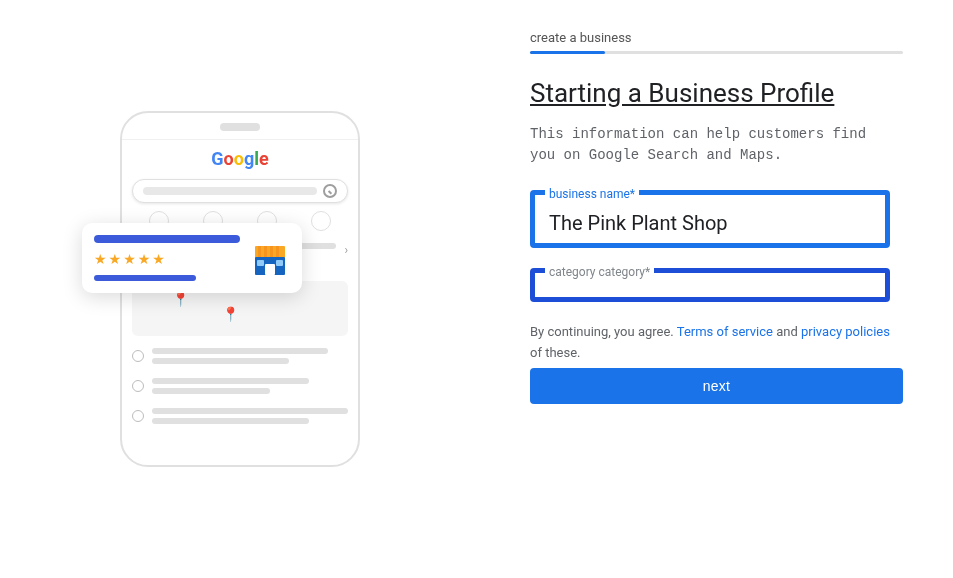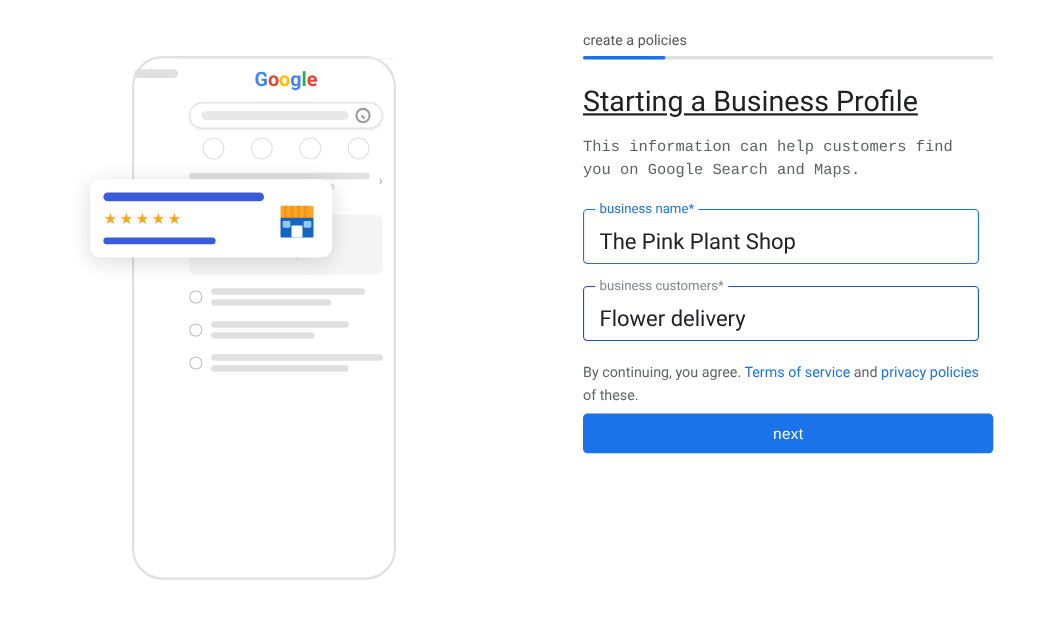--- a/index.html
+++ b/index.html
@@ -19,27 +19,27 @@
       display: flex;
       align-items: center;
       justify-content: center;
       background: #fff;
       position: relative;
     }
 
     
     .phone {
       width: 240px;
-      height: 476px;
+      height: 356px;
       border: 2px solid #e0e0e0;
       border-radius: 28px;
       background: #fff;
       position: relative;
       display: flex;
-      flex-direction: row;
+      flex-direction: column;
       overflow: visible;
     }
 
     .phone-notch {
       width: 40px;
       height: 8px;
       background: #e0e0e0;
       border-radius: 4px;
       margin: 10px auto 8px;
     }
@@ -259,21 +259,21 @@
       font-family: Liberation Mono, monospace;
     }
 
     .form-group {
       position: relative;
       margin-bottom: 20px;
     }
 
     .form-field {
       position: relative;
-      border: 1px solid #1d4ed8;
+      border: 5px solid #1d4ed8;
       border-radius: 4px;
       padding: 16px 14px 8px;
       width: 360px;
     }
     .form-field.focused {
       border-color: #1a73e8;
     }
 
     .field-label {
       position: absolute;
@@ -426,41 +426,40 @@
         </svg>
       </div>
     </div>
 
   </div>
 </div>
 
 <div class="right-panel">
 
   <div class="progress-section">
-    <div class="progress-label">create a policies</div>
+    <div class="progress-label">create a business</div>
     <div class="progress-bar-track">
       <div class="progress-bar-fill"></div>
     </div>
   </div>
 
   <h1 class="page-title">Starting a Business Profile</h1>
 
   <p class="subtitle">This information can help customers find you on Google Search and Maps.</p>
 
   <div class="form-group">
     <div class="form-field focused">
       <span class="field-label">business name*</span>
       <input class="field-input" type="text" value="The Pink Plant Shop" style="">
     </div>
   </div>
 
   <div class="form-group">
     <div class="form-field">
-      <span class="field-label">business customers*</span>
-      <input class="field-input" type="text" value="Flower delivery" style="">
+      <span class="field-label">category category*</span>
     </div>
   </div>
 
   <p class="terms-text">By continuing, you agree. <a href="#" class="terms-link">Terms of service</a> and <a href="#" class="terms-link">privacy policies</a> of these.</p>
 
   <button class="next-btn">next</button>
 
 </div>
 
 </body></html>

